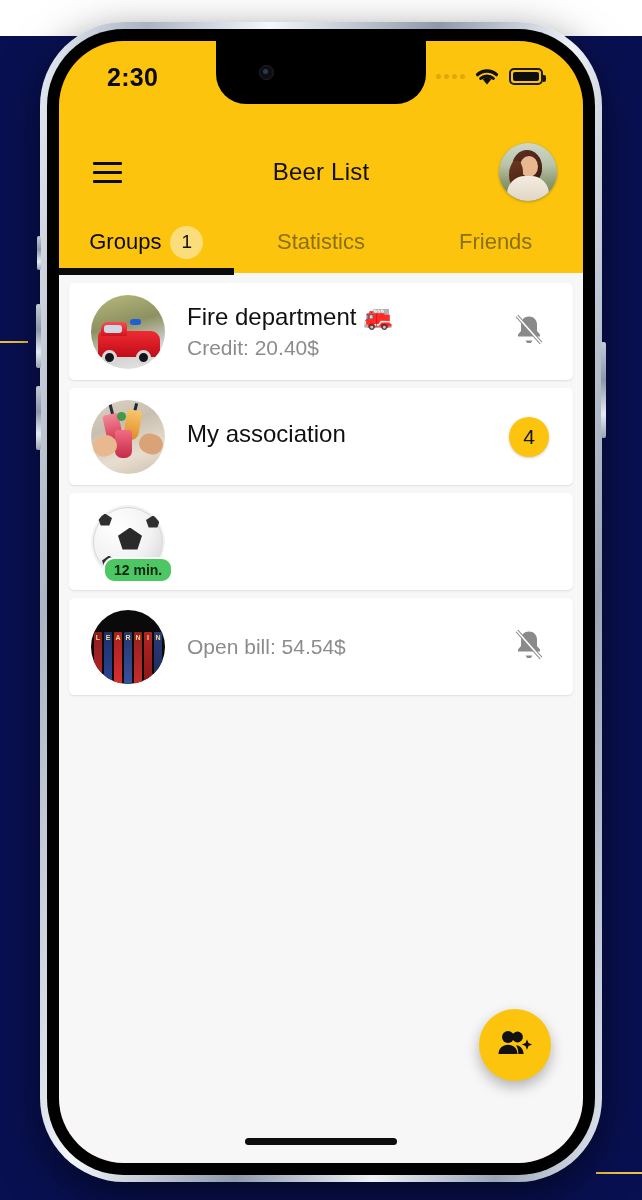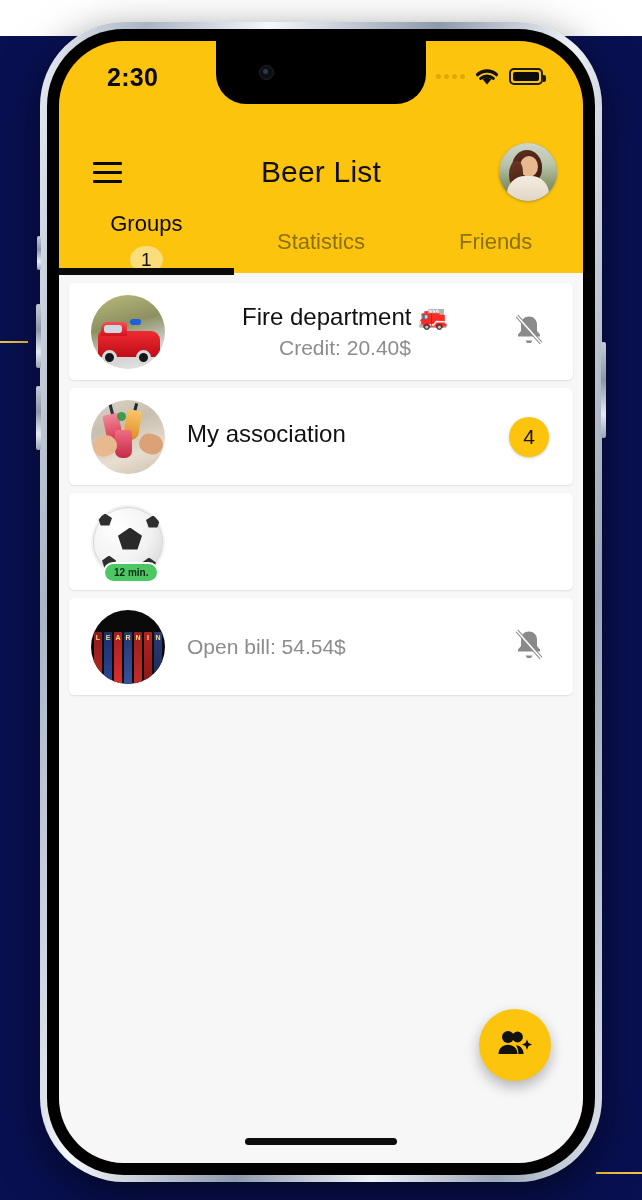--- a/index.html
+++ b/index.html
@@ -167,21 +167,21 @@
     display: flex; flex-direction: column; gap: 6px;
     cursor: pointer;
   }
   .hamburger i {
     display: block; width: 29px; height: 3px;
     background: #0b0b0b; border-radius: 1px;
   }
   .appbar-title {
     width: 100%;
     text-align: center;
-    font-size: 30px;
+    font-size: 24px;
     color: #101010;
     font-weight: 400;
     letter-spacing: .2px;
   }
   .avatar-header {
     position: absolute;
     right: 26px;
     width: 58px; height: 58px;
     border-radius: 50%;
     overflow: hidden;
@@ -223,21 +223,21 @@
   .tab {
     flex: 1;
     display: flex;
     align-items: center;
     justify-content: center;
     gap: 9px;
     cursor: pointer;
     position: relative;
     font-size: 22px;
   }
-  .tab.active { color: #0b0b0b; flex-direction: column; }
+  .tab.active { color: #0b0b0b; }
   .tab.inactive { color: #8a7116; }
   .tab-badge {
     width: 33px; height: 33px;
     border-radius: 50%;
     background: #FCDD7B;
     color: #15120a;
     font-size: 19px;
     display: flex; align-items: center; justify-content: center;
   }
   .tab-indicator {
@@ -260,21 +260,21 @@
     background: #ffffff;
     margin: 0 10px 8px 10px;
     border-radius: 5px;
     height: 97px;
     display: flex;
     align-items: center;
     padding: 0 18px 0 22px;
     box-shadow: 0 1px 2px rgba(0,0,0,.10);
     cursor: pointer;
   }
-  .card:first-child { margin-top: 10px; text-align: center; }
+  .card:first-child { margin-top: 10px; }
 
   .card-avatar {
     width: 74px; height: 74px;
     border-radius: 50%;
     position: relative;
     flex: 0 0 auto;
     overflow: visible;
     margin-right: 22px;
   }
   .card-avatar .img {
@@ -334,21 +334,21 @@
   .ball-p { position:absolute; background:#2f2f2f; }
   .bp1 { left:4px; top:6px; width:14px; height:12px; clip-path: polygon(50% 0%,100% 38%,81% 100%,19% 100%,0% 38%); }
   .bp2 { left:52px; top:8px; width:14px; height:12px; clip-path: polygon(50% 0%,100% 38%,81% 100%,19% 100%,0% 38%); }
   .bp3 { left:8px; top:48px; width:14px; height:13px; clip-path: polygon(50% 0%,100% 38%,81% 100%,19% 100%,0% 38%); }
   .bp4 { left:48px; top:50px; width:14px; height:13px; clip-path: polygon(50% 0%,100% 38%,81% 100%,19% 100%,0% 38%); }
   .time-badge {
     position: absolute;
     left: 12px; bottom: -4px;
     background: #4cc764;
     color: #0d2712;
-    font-size: 10px;
+    font-size: 14px;
     font-weight: 700;
     padding: 3px 9px;
     border-radius: 11px;
     border: 2px solid #ffffff;
     white-space: nowrap;
     z-index: 3;
   }
 
   
   .img-books { background: #0a0a0a; }

